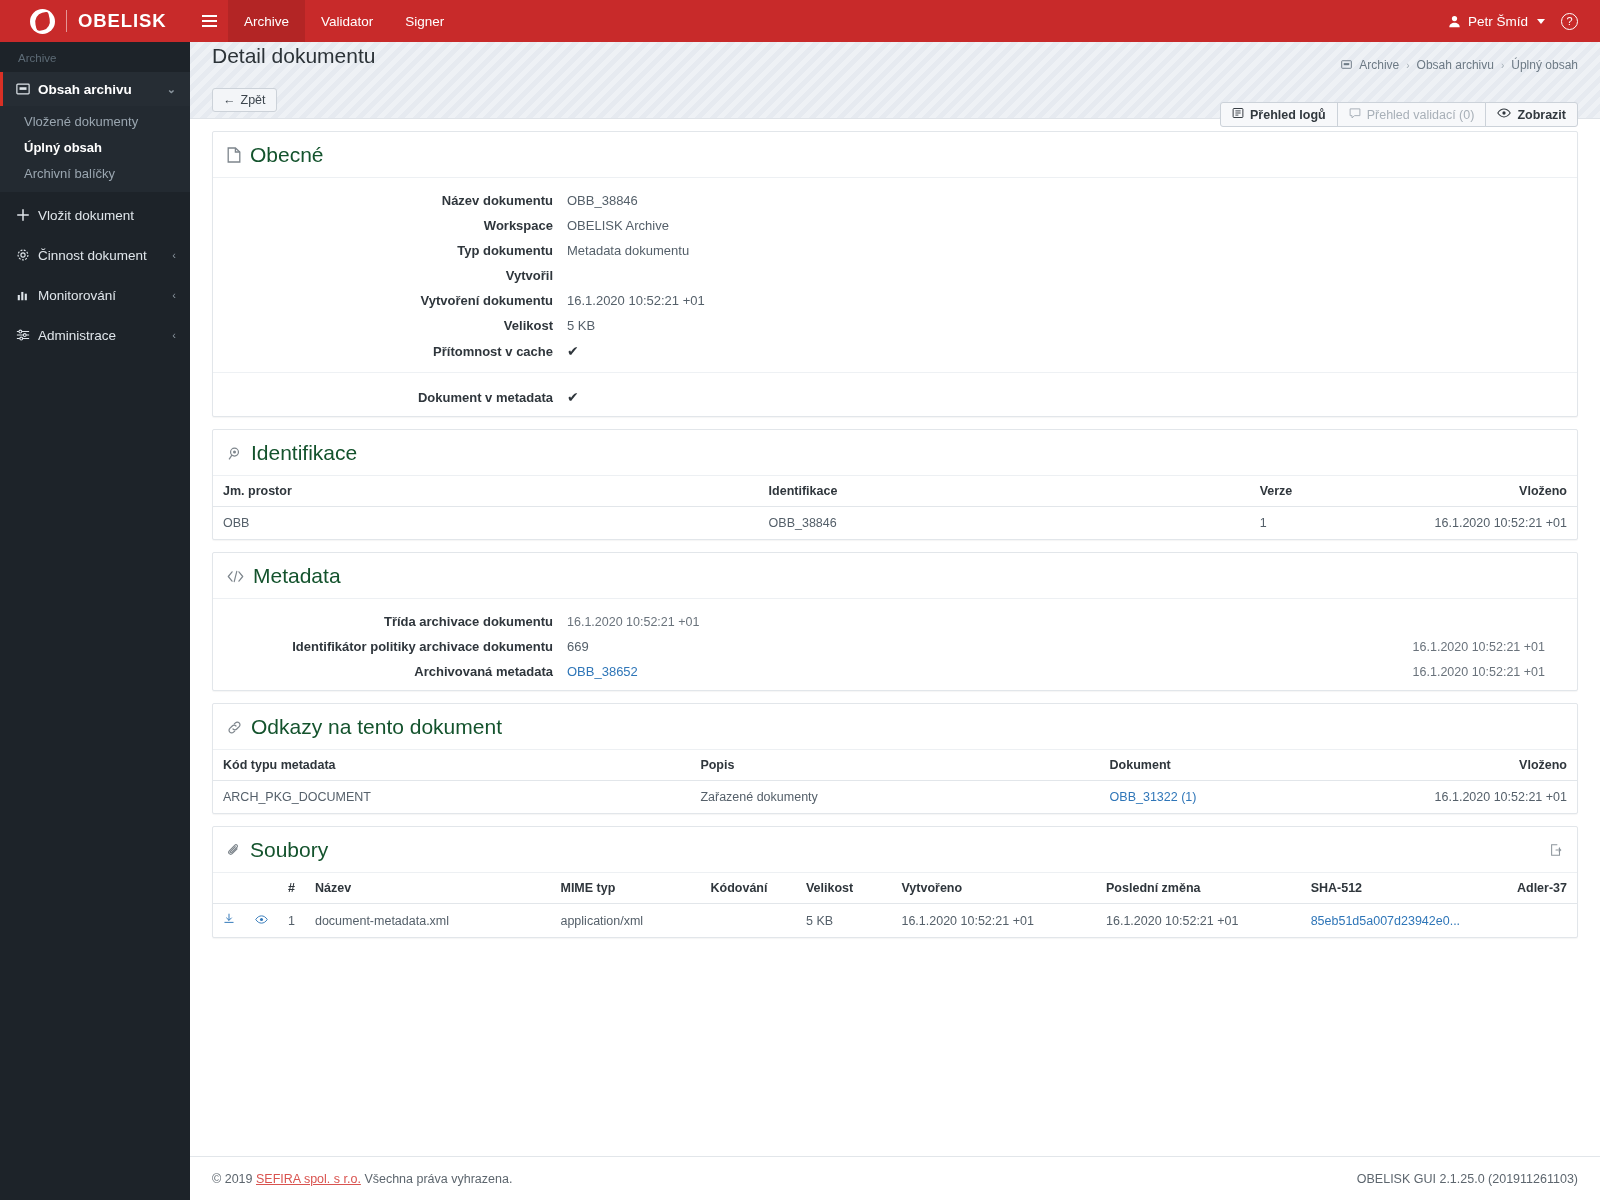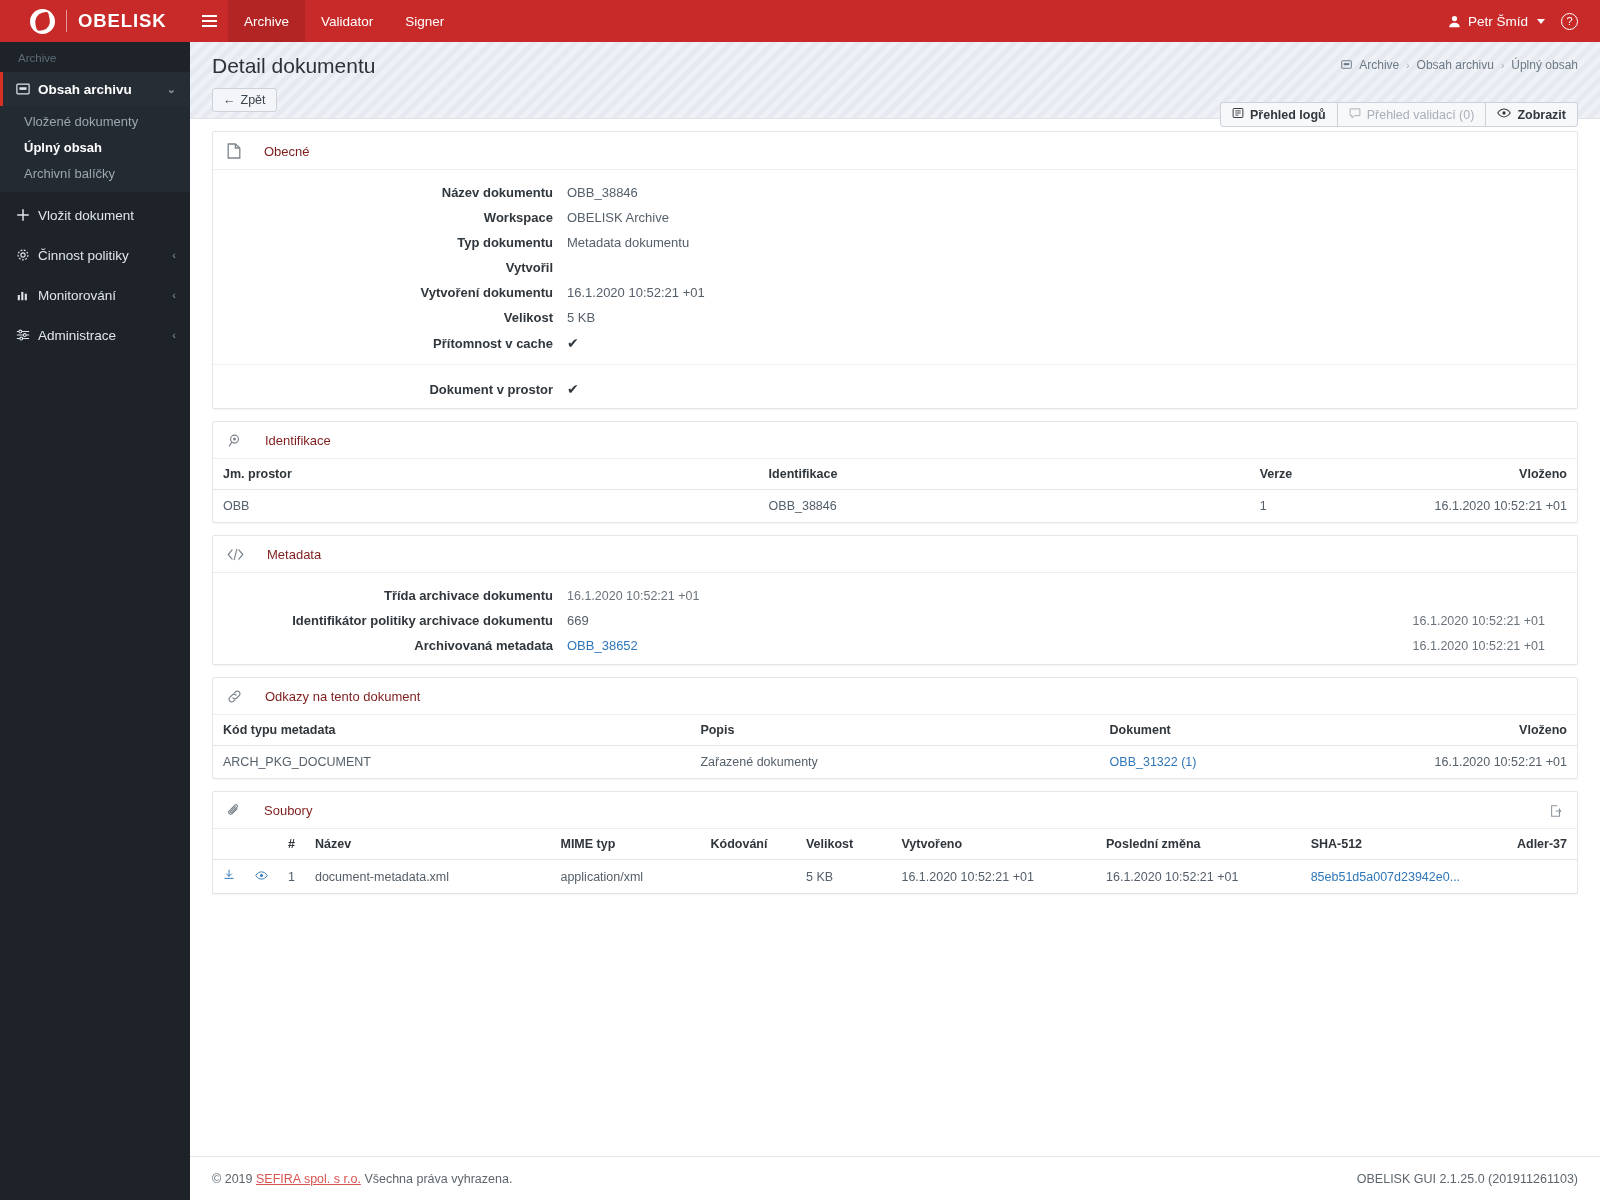--- a/index.html
+++ b/index.html
@@ -111,21 +111,21 @@
     position: absolute; top: 42px; left: 190px;
     width: 1410px; height: 1158px; background: #fff;
   }
   #pagehead {
     position: relative; height: 77px;
     background: repeating-linear-gradient(-45deg,
       #eef1f5 0px, #eef1f5 5px, #e6eaf0 5px, #e6eaf0 10px);
     border-bottom: 1px solid #dfe3e8;
   }
   #page-title {
-    position: absolute; left: 22px; top: 12px;
+    position: absolute; left: 22px; top: 2px;
     font-size: 21px; color: #2c3338; font-weight: normal;
   }
   #breadcrumb {
     position: absolute; right: 22px; top: 16px;
     font-size: 12px; color: #6d7a85;
     display: flex; align-items: center; gap: 7px;
   }
   #breadcrumb a { color: #6d7a85; text-decoration: none; }
   #breadcrumb .sep { color: #a3adb6; font-size: 10px; }
   #btn-back {
@@ -149,23 +149,23 @@
 
   
   .panel {
     margin: 12px 22px 0 22px;
     background: #fff;
     border: 1px solid #e2e6ea;
     border-radius: 2px;
     box-shadow: 0 1px 1px rgba(0,0,0,.04);
   }
   .panel-head {
-    display: flex; align-items: center; gap: 23px;
+    display: flex; align-items: center; gap: 9px;
     padding: 11px 14px 10px;
-    font-size: 13px; color: #7f1d1d; font-weight: normal;
+    font-size: 21px; color: #14532d; font-weight: normal;
     border-bottom: 1px solid #edf0f3;
     position: relative;
   }
   .panel-head .ph-ico { display: inline-flex; color: #7d858c; }
   .panel-head .ph-right { margin-left: auto; color: #8d959c; display: inline-flex; }
 
   
   .kv { padding: 10px 0 6px; }
   .kv-row {
     display: flex; align-items: baseline; padding: 5px 14px;
@@ -274,21 +274,21 @@
     <span class="chev"></span>
   </div>
 
   <div class="sb-main" style="margin-top:6px">
     <span class="sb-ico">
       <svg width="14" height="14" viewBox="0 0 16 16">
         <circle cx="8" cy="8" r="2.4" fill="none" stroke="#dfe5ea" stroke-width="1.3"></circle>
         <circle cx="8" cy="8" r="5.6" fill="none" stroke="#dfe5ea" stroke-width="1.3" stroke-dasharray="2.2 1.6"></circle>
       </svg>
     </span>
-    <span class="sb-lbl">Činnost politiky</span>
+    <span class="sb-lbl">Činnost dokument</span>
     <span class="chev">‹</span>
   </div>
 
   <div class="sb-main" style="margin-top:6px">
     <span class="sb-ico">
       <svg width="14" height="14" viewBox="0 0 16 16">
         <rect x="2" y="8" width="2.4" height="6" fill="#dfe5ea"></rect>
         <rect x="6" y="4.5" width="2.4" height="9.5" fill="#dfe5ea"></rect>
         <rect x="10" y="6.5" width="2.4" height="7.5" fill="#dfe5ea"></rect>
       </svg>
@@ -397,21 +397,21 @@
       </div>
       <div class="kv-row">
         <span class="kv-label">Velikost</span>
         <span class="kv-value">5 KB</span>
       </div>
       <div class="kv-row">
         <span class="kv-label">Přítomnost v cache</span>
         <span class="kv-value tick">✔</span>
       </div>
       <div class="kv-row sep-top">
-        <span class="kv-label">Dokument v prostor</span>
+        <span class="kv-label">Dokument v metadata</span>
         <span class="kv-value tick">✔</span>
       </div>
     </div>
   </section>
 
   <section class="panel">
     <div class="panel-head">
       <span class="ph-ico">
         <svg width="15" height="15" viewBox="0 0 16 16">
           <circle cx="8" cy="6.5" r="4.2" fill="none" stroke="#7d858c" stroke-width="1.3"></circle>

